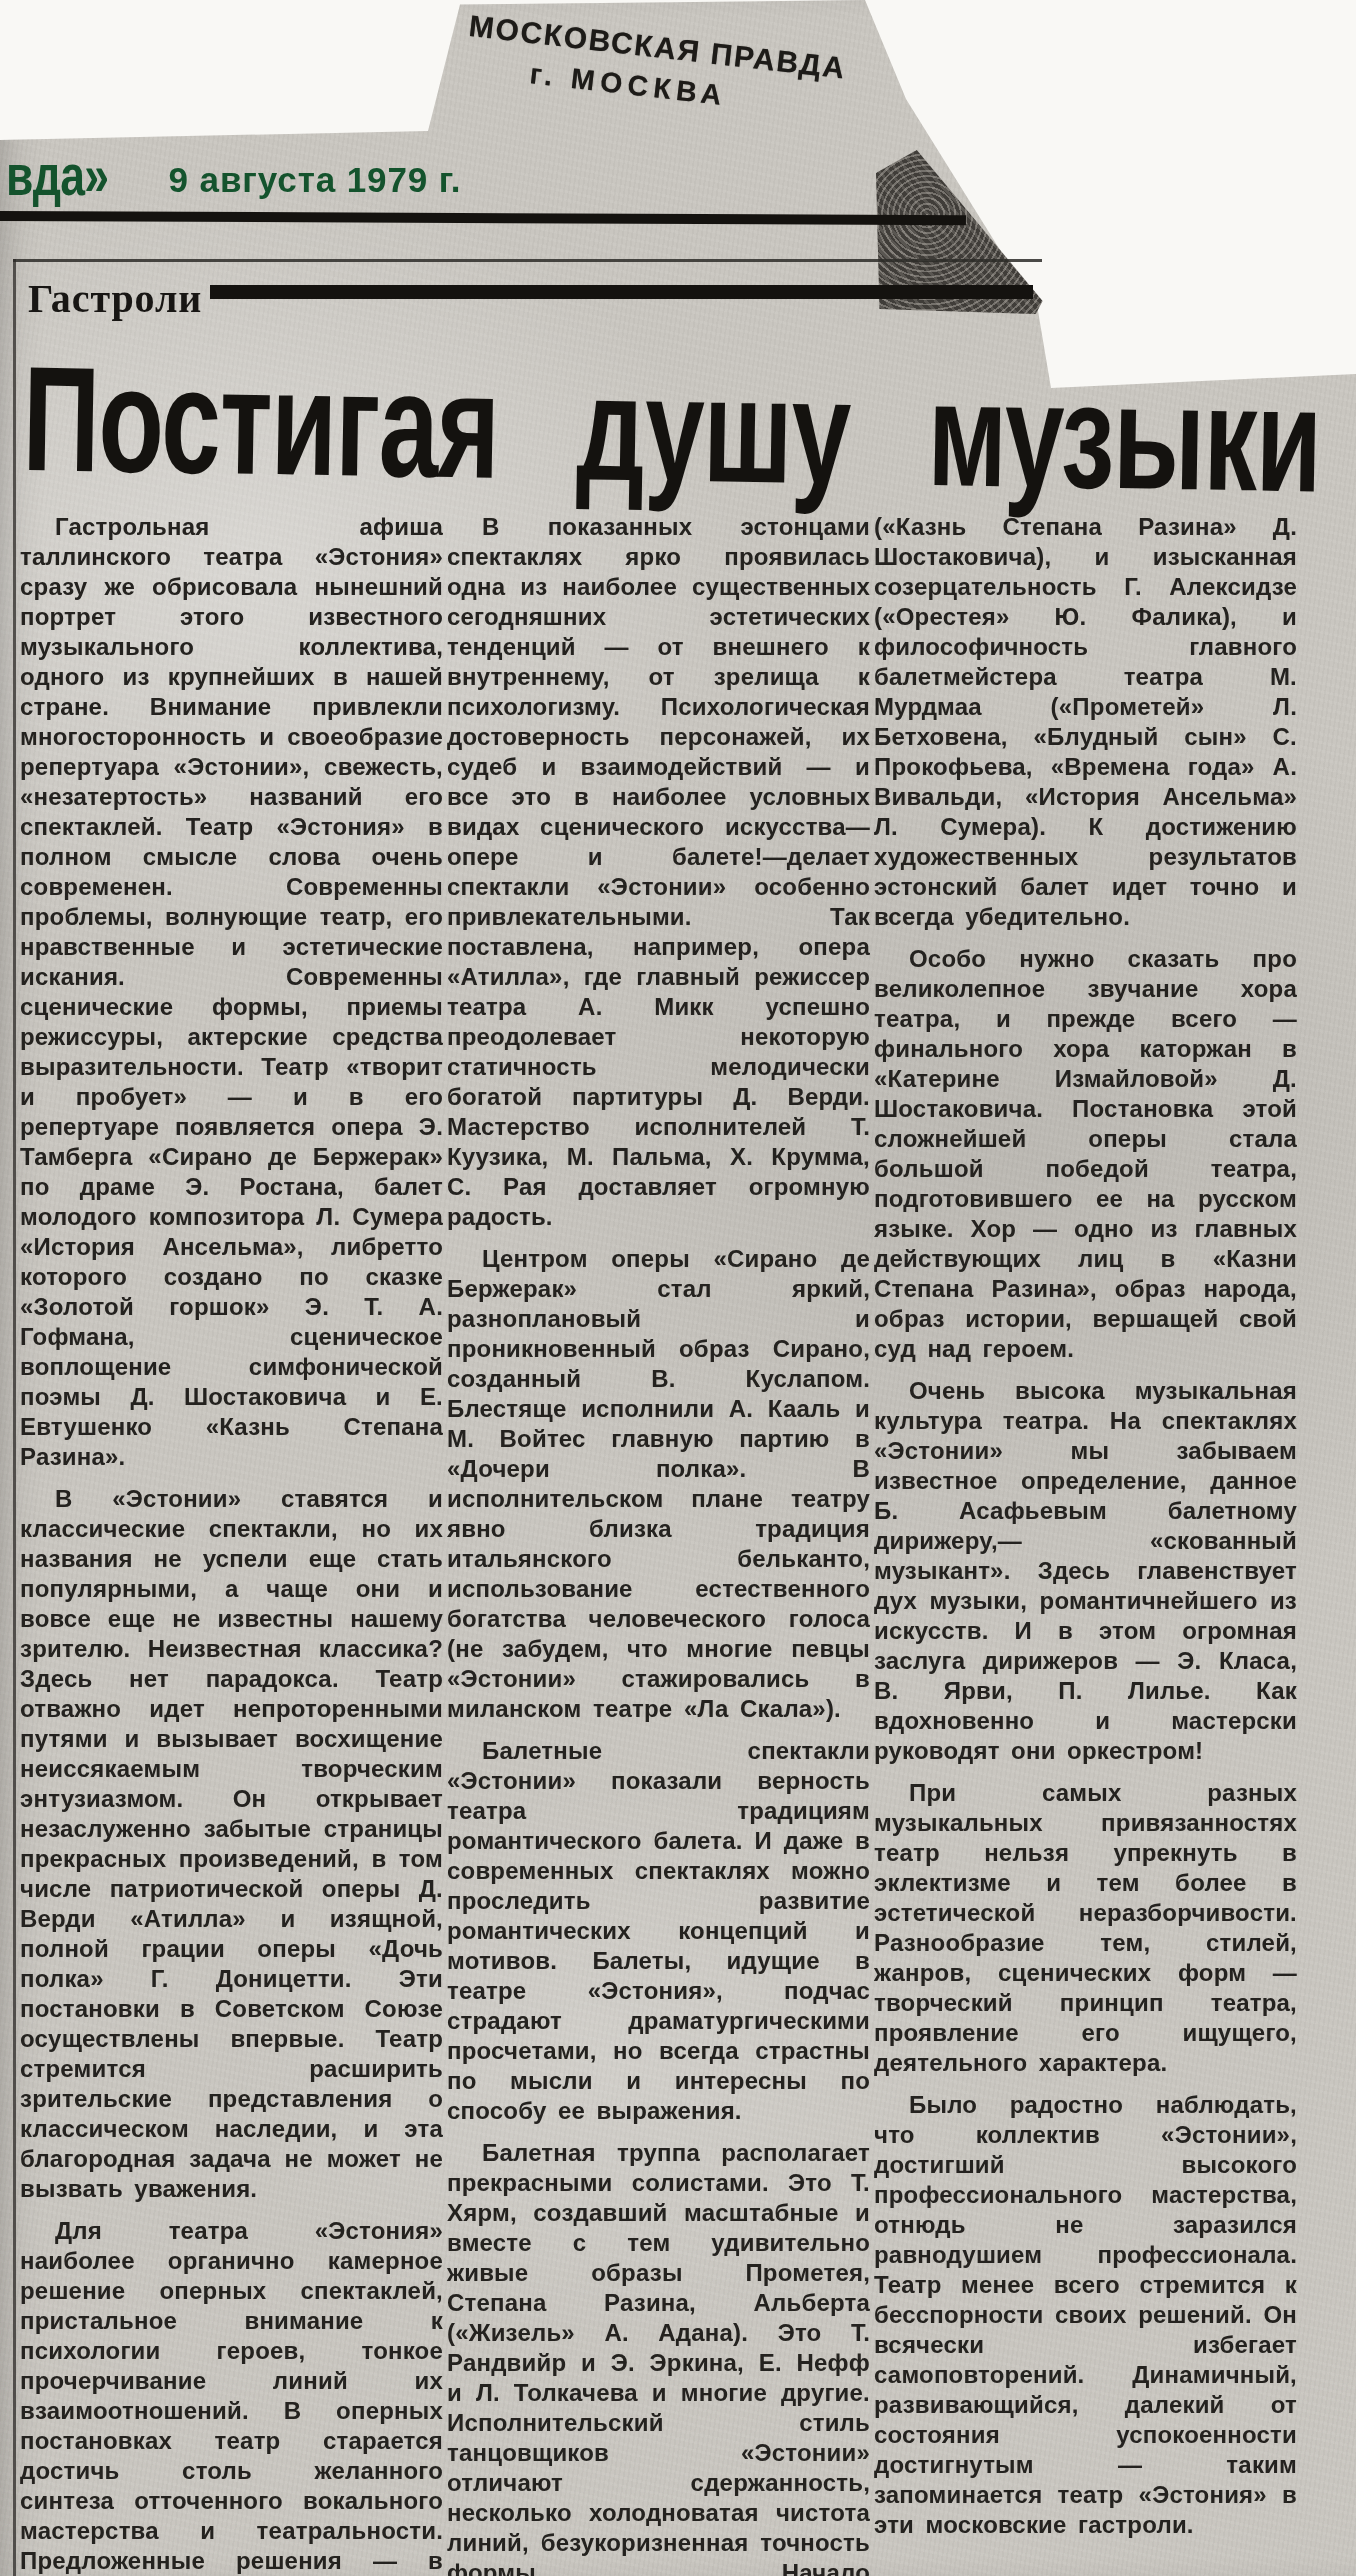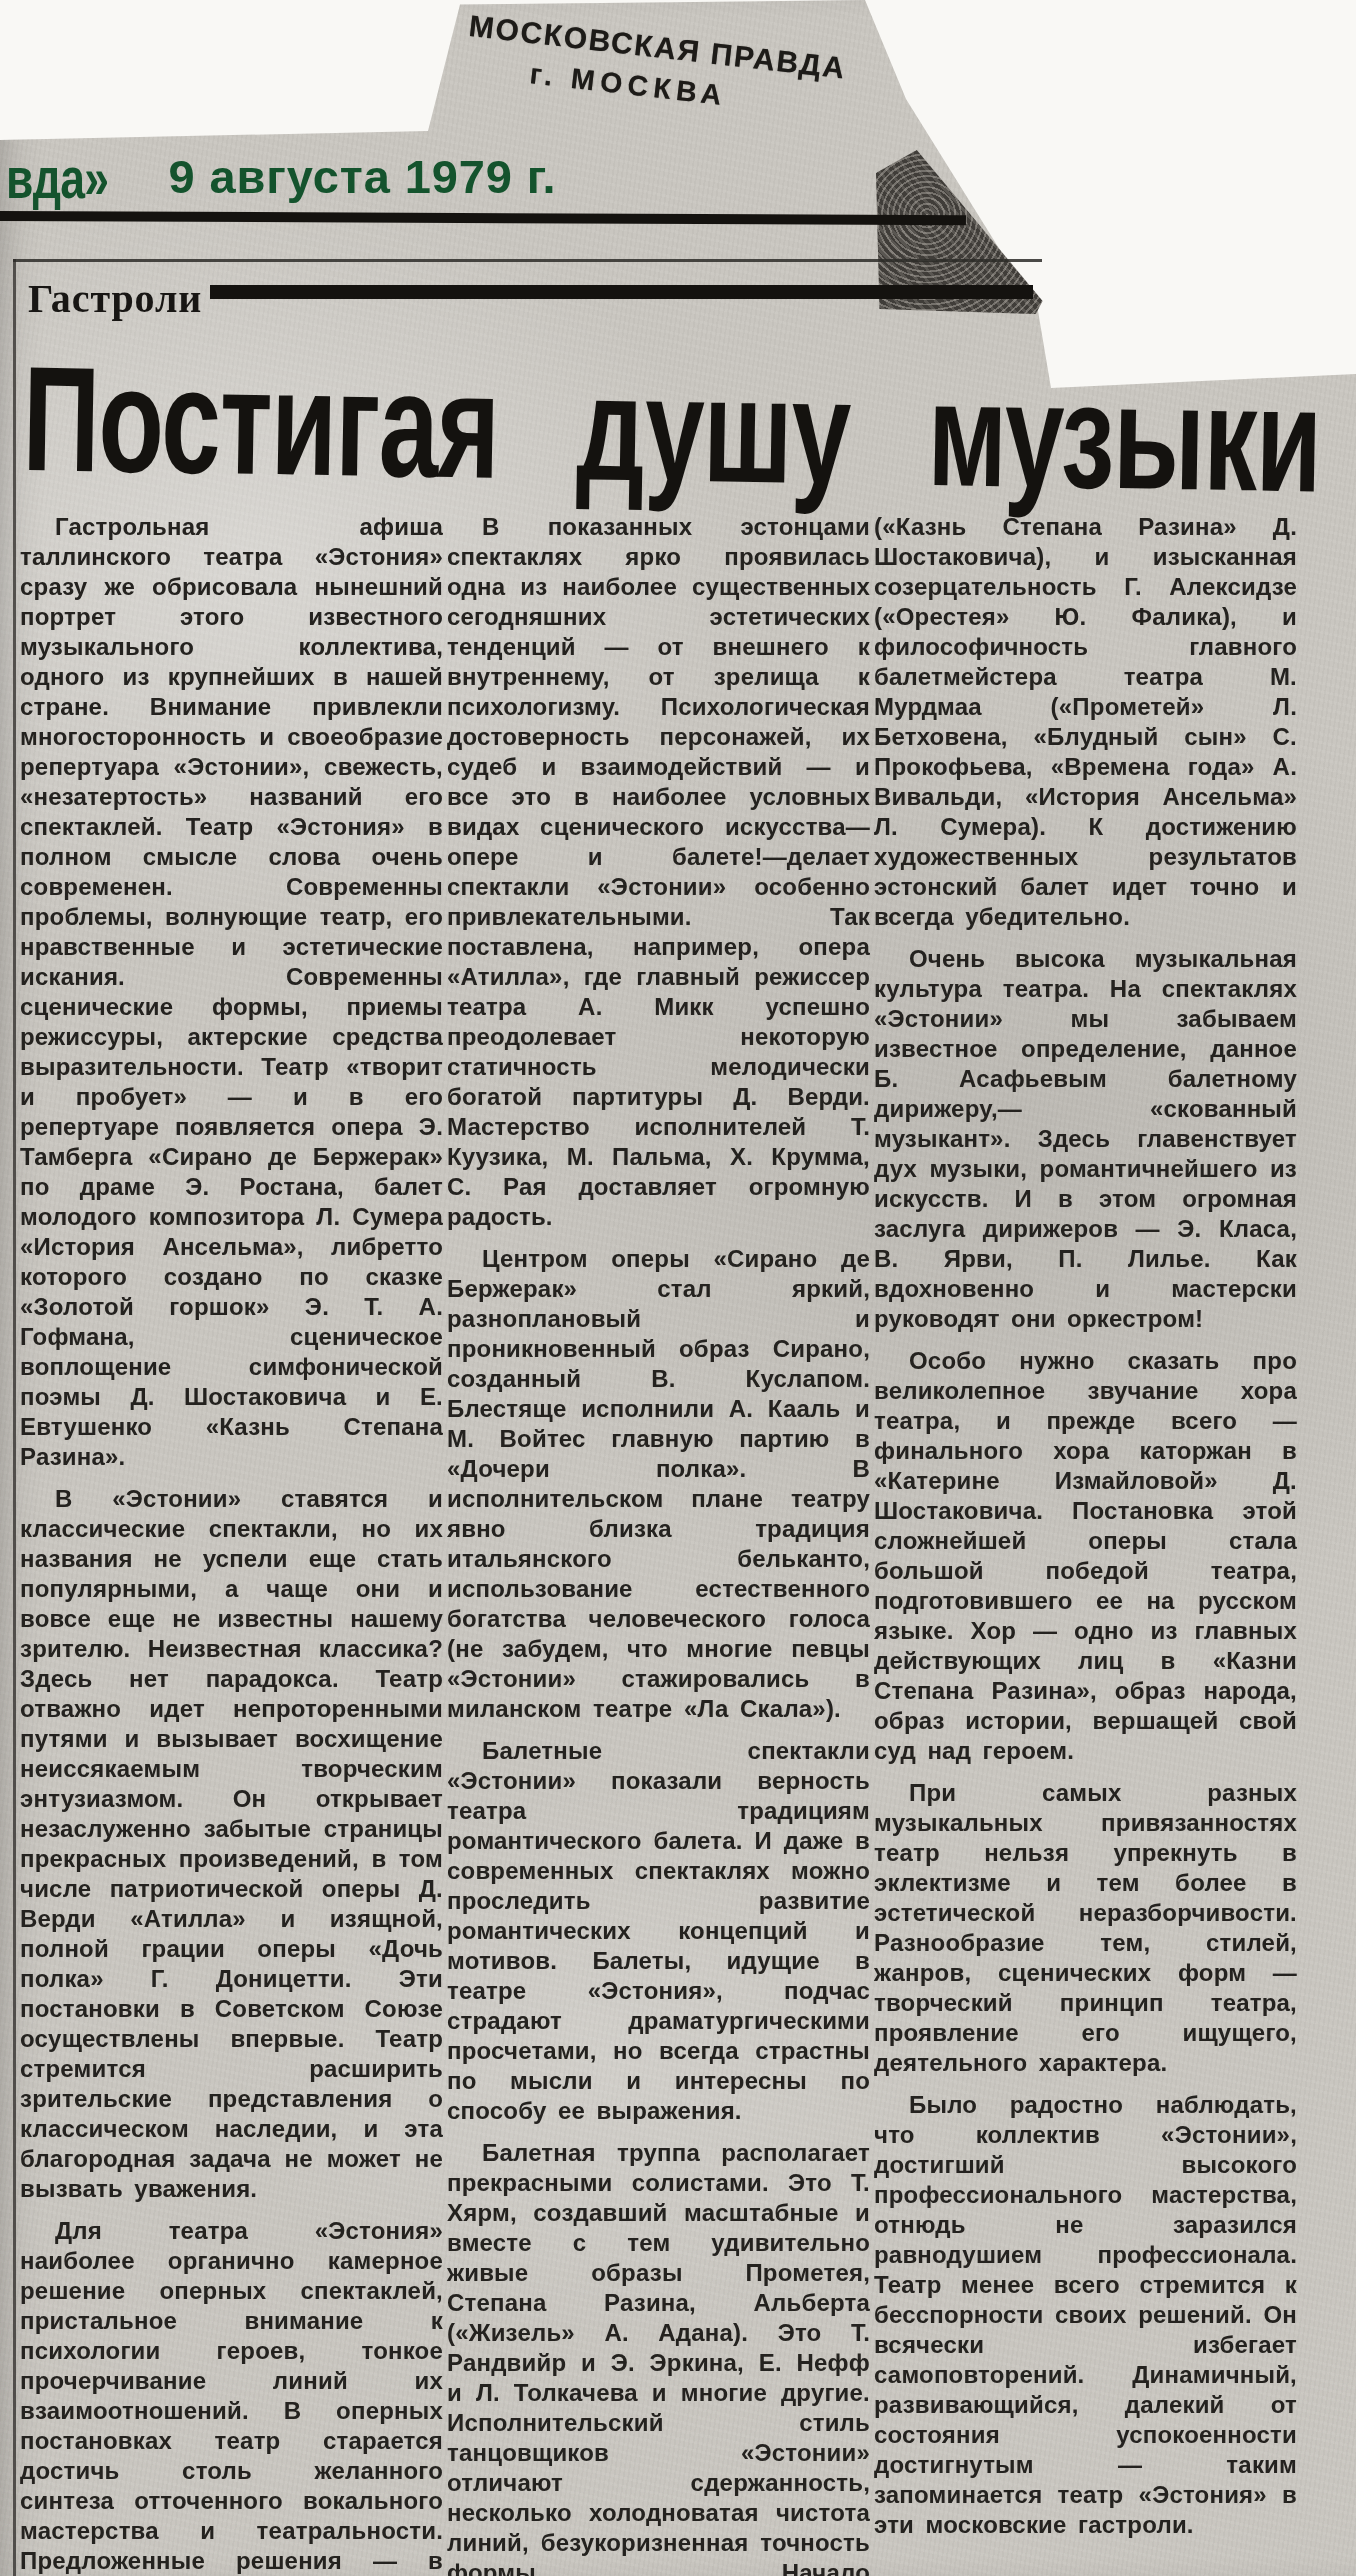--- a/index.html
+++ b/index.html
@@ -39,21 +39,21 @@
     transform:rotate(6.5deg); transform-origin:left top;
     color:#1d1b18; text-shadow:0 0 0.9px rgba(29,27,24,.6);
   }
   .stamp .l1 { font-size:30px; font-weight:bold; letter-spacing:1.8px; white-space:nowrap; }
   .stamp .l2 { font-size:28.5px; font-weight:bold; letter-spacing:5.5px; margin:7.4px 0 0 66px; white-space:nowrap; }
   .masthead {
     position:absolute; left:5.5px; top:153px; display:flex; align-items:flex-end; gap:32px;
     color:#14532d;
   }
   .m-frag { font-size:57px; line-height:.8; font-weight:bold; transform:scaleX(.78); transform-origin:left bottom; letter-spacing:-0.9px; }
-  .m-date { font-size:47px; line-height:1; font-weight:bold; letter-spacing:0.9px; padding-bottom:1.8px; }
+  .m-date { font-size:35px; line-height:1; font-weight:bold; letter-spacing:0.9px; padding-bottom:1.8px; }
   .rule-thick {
     position:absolute; left:0; top:211px; width:966px; height:10px;
     background:#14120f; transform:rotate(.25deg); transform-origin:left top;
   }
   .frame-top { position:absolute; left:13px; top:259px; width:1029px; height:2.8px; background:rgba(45,43,40,.85); }
   .frame-left { position:absolute; left:13px; top:259px; width:2.8px; height:2317px; background:rgba(45,43,40,.75); }
   .section-row { position:absolute; left:28px; top:279px; width:1005px; display:flex; align-items:flex-start; }
   .section-label {
     font-family:"Liberation Serif", serif; font-size:40px; line-height:1;
     font-weight:bold; color:#181614; letter-spacing:0.9px; white-space:nowrap;
@@ -120,22 +120,22 @@
       <div>
           <p class="para">В показанных эстонцами спектаклях ярко проявилась одна из наиболее существенных сегодняшних эстетических тенденций — от внешнего к внутреннему, от зрелища к психологизму. Психологическая достоверность персонажей, их судеб и взаимодействий — и все это в наиболее условных видах сценического искусства—опере и балете!—делает спектакли «Эстонии» особенно привлекательными. Так поставлена, например, опера «Атилла», где главный режиссер театра А. Микк успешно преодолевает некоторую статичность мелодически богатой партитуры Д. Верди. Мастерство исполнителей Т. Куузика, М. Пальма, Х. Крумма, С. Рая доставляет огромную радость.</p>
           <p class="para">Центром оперы «Сирано де Бержерак» стал яркий, разноплановый и проникновенный образ Сирано, созданный В. Куслапом. Блестяще исполнили А. Кааль и М. Войтес главную партию в «Дочери полка». В исполнительском плане театру явно близка традиция итальянского бельканто, использование естественного богатства человеческого голоса (не забудем, что многие певцы «Эстонии» стажировались в миланском театре «Ла Скала»).</p>
           <p class="para">Балетные спектакли «Эстонии» показали верность театра традициям романтического балета. И даже в современных спектаклях можно проследить развитие романтических концепций и мотивов. Балеты, идущие в театре «Эстония», подчас страдают драматургическими просчетами, но всегда страстны по мысли и интересны по способу ее выражения.</p>
           <p class="para">Балетная труппа располагает прекрасными солистами. Это Т. Хярм, создавший масштабные и вместе с тем удивительно живые образы Прометея, Степана Разина, Альберта («Жизель» А. Адана). Это Т. Рандвийр и Э. Эркина, Е. Нефф и Л. Толкачева и многие другие. Исполнительский стиль танцовщиков «Эстонии» отличают сдержанность, несколько холодноватая чистота линий, безукоризненная точность формы. Начало интеллектуальное, рациональное берет верх над непосредственностью и интуицией.</p>
         </div>
     </div>
     <div class="col">
       <div>
           <p class="para cont">(«Казнь Степана Разина» Д. Шостаковича), и изысканная созерцательность Г. Алексидзе («Орестея» Ю. Фалика), и философичность главного балетмейстера театра М. Мурдмаа («Прометей» Л. Бетховена, «Блудный сын» С. Прокофьева, «Времена года» А. Вивальди, «История Ансельма» Л. Сумера). К достижению художественных результатов эстонский балет идет точно и всегда убедительно.</p>
+          <p class="para">Особо нужно сказать про великолепное звучание хора театра, и прежде всего — финального хора каторжан в «Катерине Измайловой» Д. Шостаковича. Постановка этой сложнейшей оперы стала большой победой театра, подготовившего ее на русском языке. Хор — одно из главных действующих лиц в «Казни Степана Разина», образ народа, образ истории, вершащей свой суд над героем.</p>
           <p class="para">Очень высока музыкальная культура театра. На спектаклях «Эстонии» мы забываем известное определение, данное Б. Асафьевым балетному дирижеру,— «скованный музыкант». Здесь главенствует дух музыки, романтичнейшего из искусств. И в этом огромная заслуга дирижеров — Э. Класа, В. Ярви, П. Лилье. Как вдохновенно и мастерски руководят они оркестром!</p>
-          <p class="para">Особо нужно сказать про великолепное звучание хора театра, и прежде всего — финального хора каторжан в «Катерине Измайловой» Д. Шостаковича. Постановка этой сложнейшей оперы стала большой победой театра, подготовившего ее на русском языке. Хор — одно из главных действующих лиц в «Казни Степана Разина», образ народа, образ истории, вершащей свой суд над героем.</p>
           <p class="para">При самых разных музыкальных привязанностях театр нельзя упрекнуть в эклектизме и тем более в эстетической неразборчивости. Разнообразие тем, стилей, жанров, сценических форм — творческий принцип театра, проявление его ищущего, деятельного характера.</p>
           <p class="para">Было радостно наблюдать, что коллектив «Эстонии», достигший высокого профессионального мастерства, отнюдь не заразился равнодушием профессионала. Театр менее всего стремится к бесспорности своих решений. Он всячески избегает самоповторений. Динамичный, развивающийся, далекий от состояния успокоенности достигнутым — таким запоминается театр «Эстония» в эти московские гастроли.</p>
         </div>
 
     </div>
   </div>
 </div>
 
 
 </body></html>

